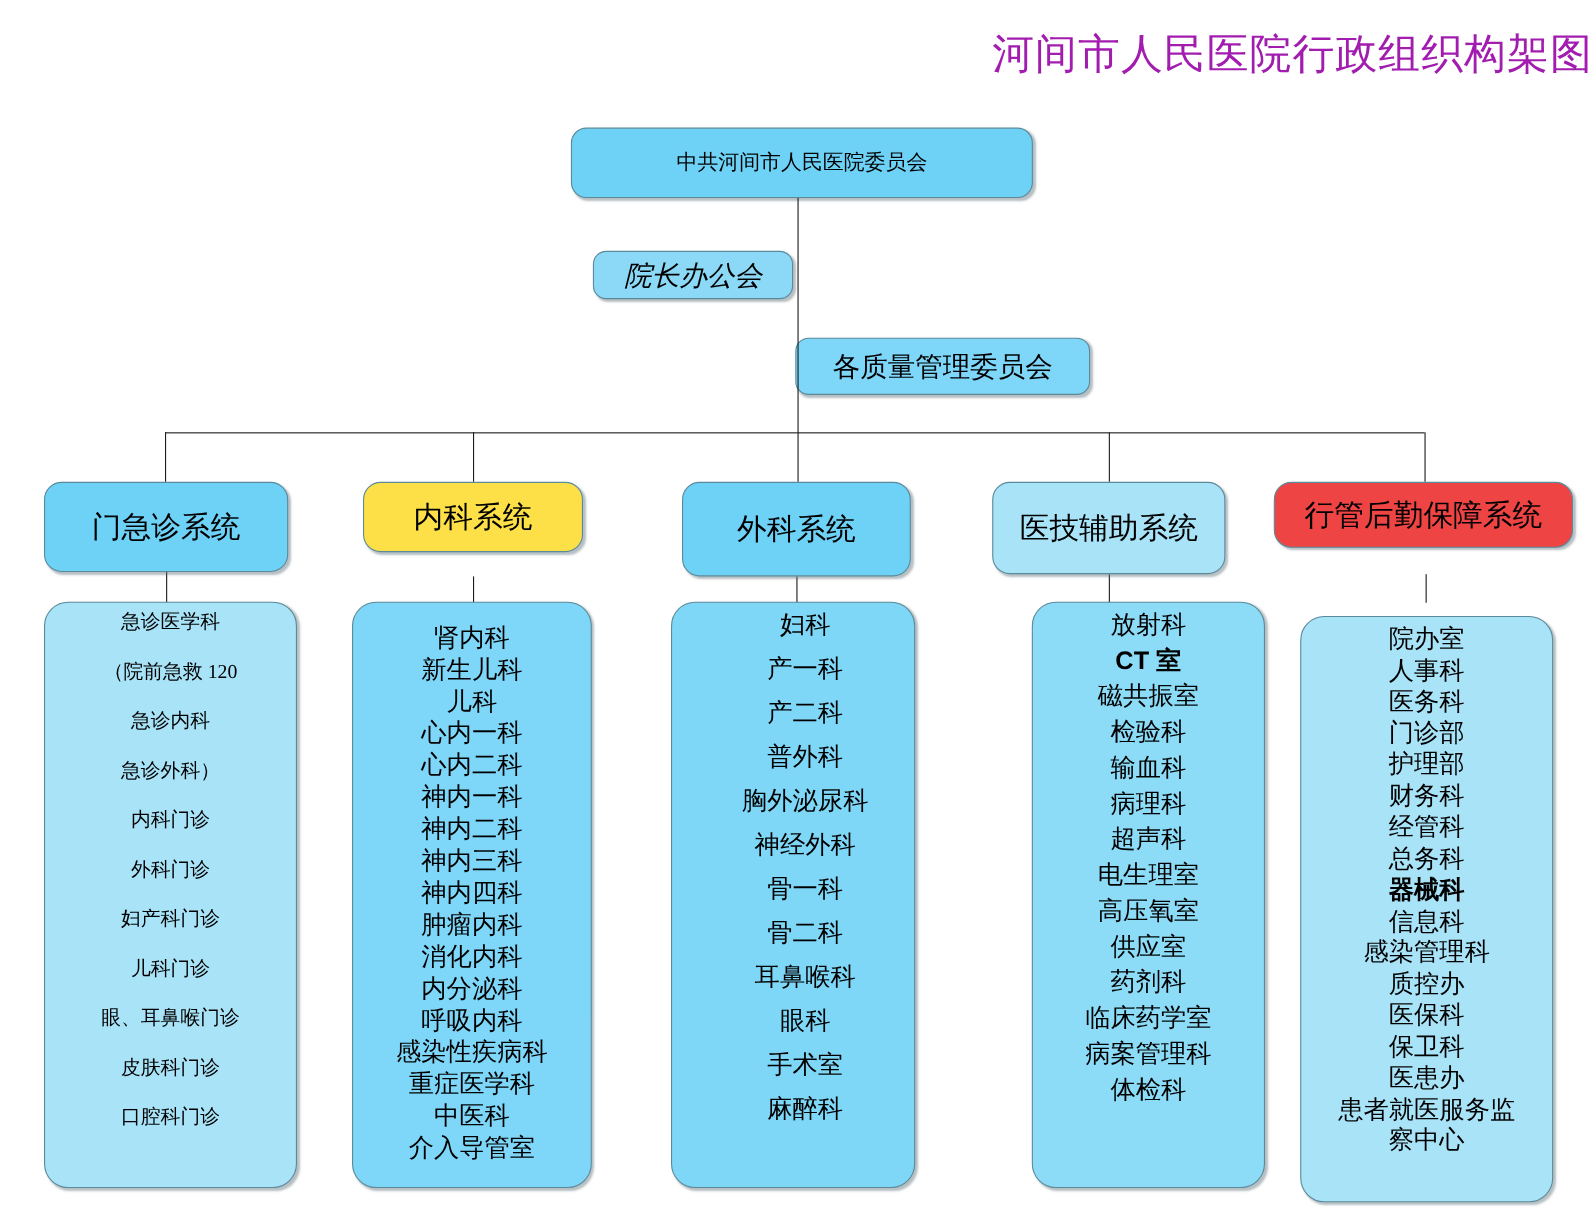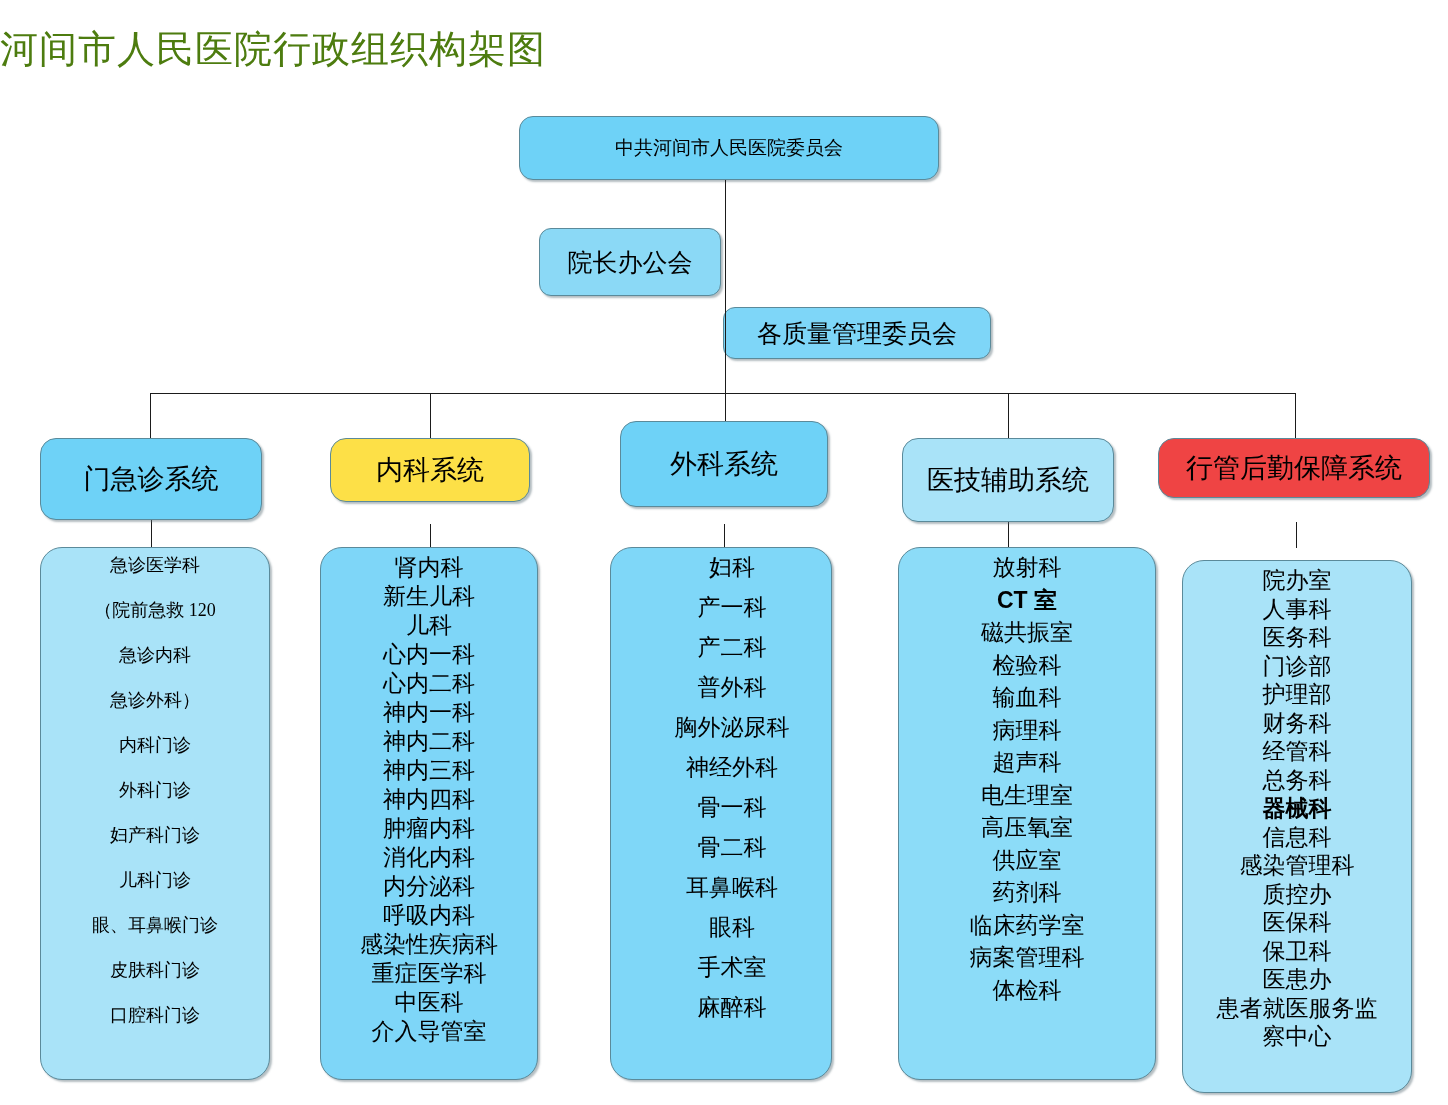--- a/index.html
+++ b/index.html
@@ -8,72 +8,72 @@
     background:#ffffff;
     font-family:"Liberation Serif","DejaVu Serif",serif;
     overflow:hidden;
     position:relative;
   }
   #stage{position:relative;width:1448px;height:1105px;}
 
   
   .title{
     position:absolute;top:24px;left:0;width:1448px;
-    text-align:left;
+    text-align:right;
     font-size:38px;
     letter-spacing:1px;
-    color:#4d7c0f;
+    color:#a21caf;
     font-family:"Liberation Serif","DejaVu Serif",serif;
   }
 
   
   .box{
     position:absolute;
     box-sizing:border-box;
     border:1px solid #5b8a9a;
     border-radius:12px;
     background:#6ed2f7;
     box-shadow:2px 2px 2px rgba(90,110,120,.45);
     display:flex;
     align-items:center;
     justify-content:center;
     color:#000;
     text-align:center;
   }
 
   
   #box-party{left:519px;top:116px;width:420px;height:64px;font-size:19px;border-radius:14px;}
-  #box-director{left:539px;top:228px;width:182px;height:68px;font-size:25px;border-radius:12px;background:#8bd9f6;}
+  #box-director{left:539px;top:228px;width:182px;height:44px;font-size:25px;border-radius:12px;background:#8bd9f6;font-style:italic;}
   #box-quality{left:723px;top:307px;width:268px;height:52px;font-size:25px;border-radius:12px;background:#7ed6f8;}
 
   
   .sys-head{font-size:27px;border-radius:16px;}
   #sys-head-0{left:40px;top:438px;width:222px;height:82px;background:#6ed2f7;}
   #sys-head-1{left:330px;top:438px;width:200px;height:64px;background:#fde047;}
-  #sys-head-2{left:620px;top:421px;width:208px;height:86px;background:#6ed2f7;}
+  #sys-head-2{left:620px;top:438px;width:208px;height:86px;background:#6ed2f7;}
   #sys-head-3{left:902px;top:438px;width:212px;height:84px;background:#a9e3f8;}
   #sys-head-4{left:1158px;top:438px;width:272px;height:60px;background:#ef4444;}
 
   
   .sys-list{
     position:absolute;
     box-sizing:border-box;
     border:1px solid #5b8a9a;
     border-radius:22px;
     box-shadow:2px 2px 2px rgba(90,110,120,.45);
     background:#a9e3f8;
     padding:14px 6px 14px 6px;
     color:#000;
     text-align:center;
     overflow:hidden;
   }
   #sys-list-0{left:40px;top:547px;width:230px;height:533px;background:#a9e3f8;}
   #sys-list-1{left:320px;top:547px;width:218px;height:533px;background:#7ed6f8;}
   #sys-list-2{left:610px;top:547px;width:222px;height:533px;background:#7fd7f8;}
-  #sys-list-3{left:898px;top:547px;width:258px;height:533px;background:#8cdcf8;}
+  #sys-list-3{left:938px;top:547px;width:212px;height:533px;background:#8cdcf8;}
   #sys-list-4{left:1182px;top:560px;width:230px;height:533px;background:#a9e3f8;}
 
   .sys-list .item{
     display:block;
     line-height:1.0;
     color:#000;
     white-space:nowrap;
   }
   
   #sys-list-0 .item{font-size:18px;margin:0 0 27px 0;}
@@ -125,21 +125,21 @@
       <div class="item">急诊内科</div>
       <div class="item">急诊外科）</div>
       <div class="item">内科门诊</div>
       <div class="item">外科门诊</div>
       <div class="item">妇产科门诊</div>
       <div class="item">儿科门诊</div>
       <div class="item">眼、耳鼻喉门诊</div>
       <div class="item">皮肤科门诊</div>
       <div class="item">口腔科门诊</div>
     </div>
-  <div class="sys-list" id="sys-list-1" style="padding-top: 8px;">
+  <div class="sys-list" id="sys-list-1" style="padding-top: 20px;">
       <div class="item">肾内科</div>
       <div class="item">新生儿科</div>
       <div class="item">儿科</div>
       <div class="item">心内一科</div>
       <div class="item">心内二科</div>
       <div class="item">神内一科</div>
       <div class="item">神内二科</div>
       <div class="item">神内三科</div>
       <div class="item">神内四科</div>
       <div class="item">肿瘤内科</div>

